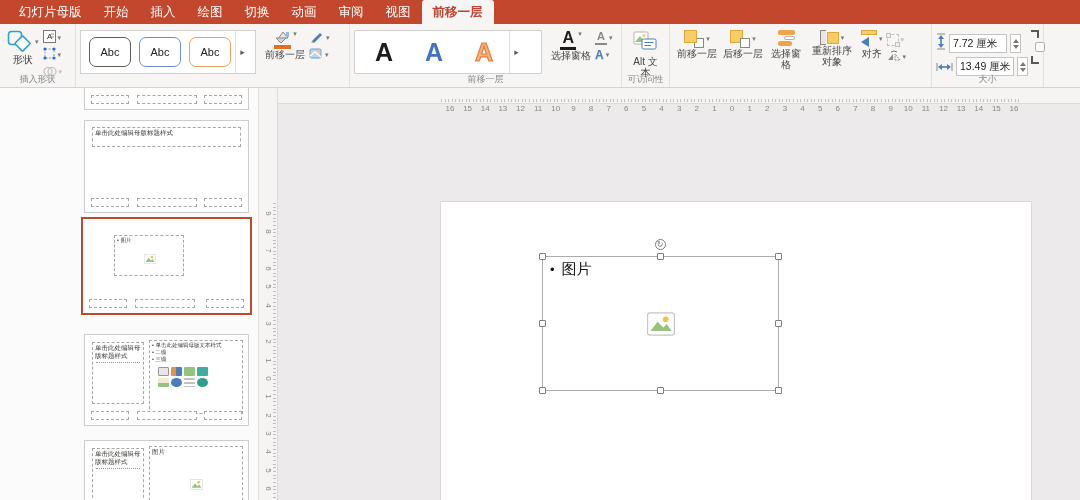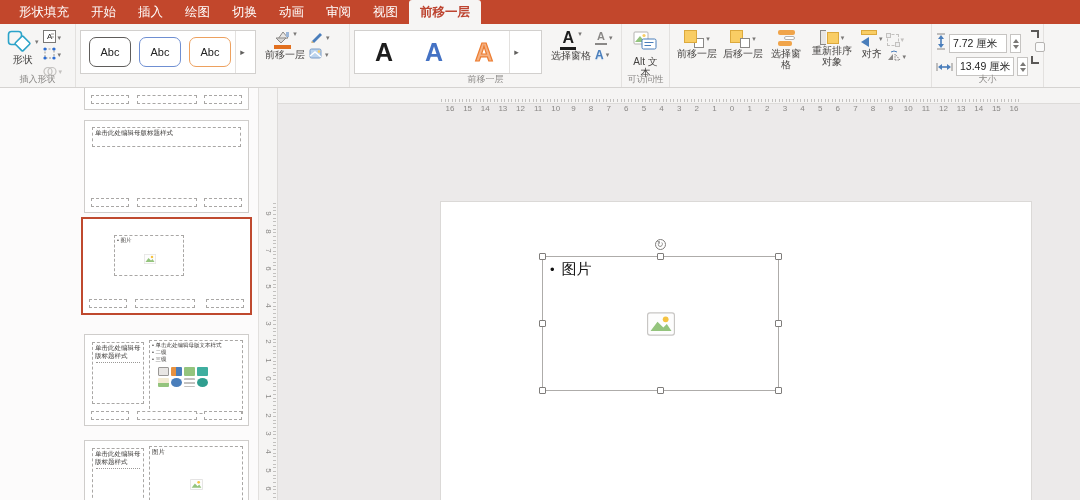--- a/index.html
+++ b/index.html
@@ -113,21 +113,21 @@
   .rot { position:absolute; left:calc(50% - 6px); top:-18px; width:11px; height:11px; border:1px solid #7f7d7b;
          border-radius:50%; background:#fff; color:#7f7d7b; font-size:8px; line-height:10px; text-align:center; }
   .ph-text { position:absolute; left:7px; top:3px; display:flex; align-items:center; gap:7px; color:#111; }
   .ph-bullet { font-size:13px; } .ph-label { font-size:15px; }
   .ph-icon { position:absolute; left:calc(50% - 14px); top:calc(50% - 12px); }
 </style>
 </head>
 <body>
 
 <div class="tabbar" id="tabbar">
-    <div class="tab">形状填充</div>
+    <div class="tab">幻灯片母版</div>
     <div class="tab">开始</div>
     <div class="tab">插入</div>
     <div class="tab">绘图</div>
     <div class="tab">切换</div>
     <div class="tab">动画</div>
     <div class="tab">审阅</div>
     <div class="tab">视图</div>
     <div class="tab active">前移一层</div>
   </div>
 

